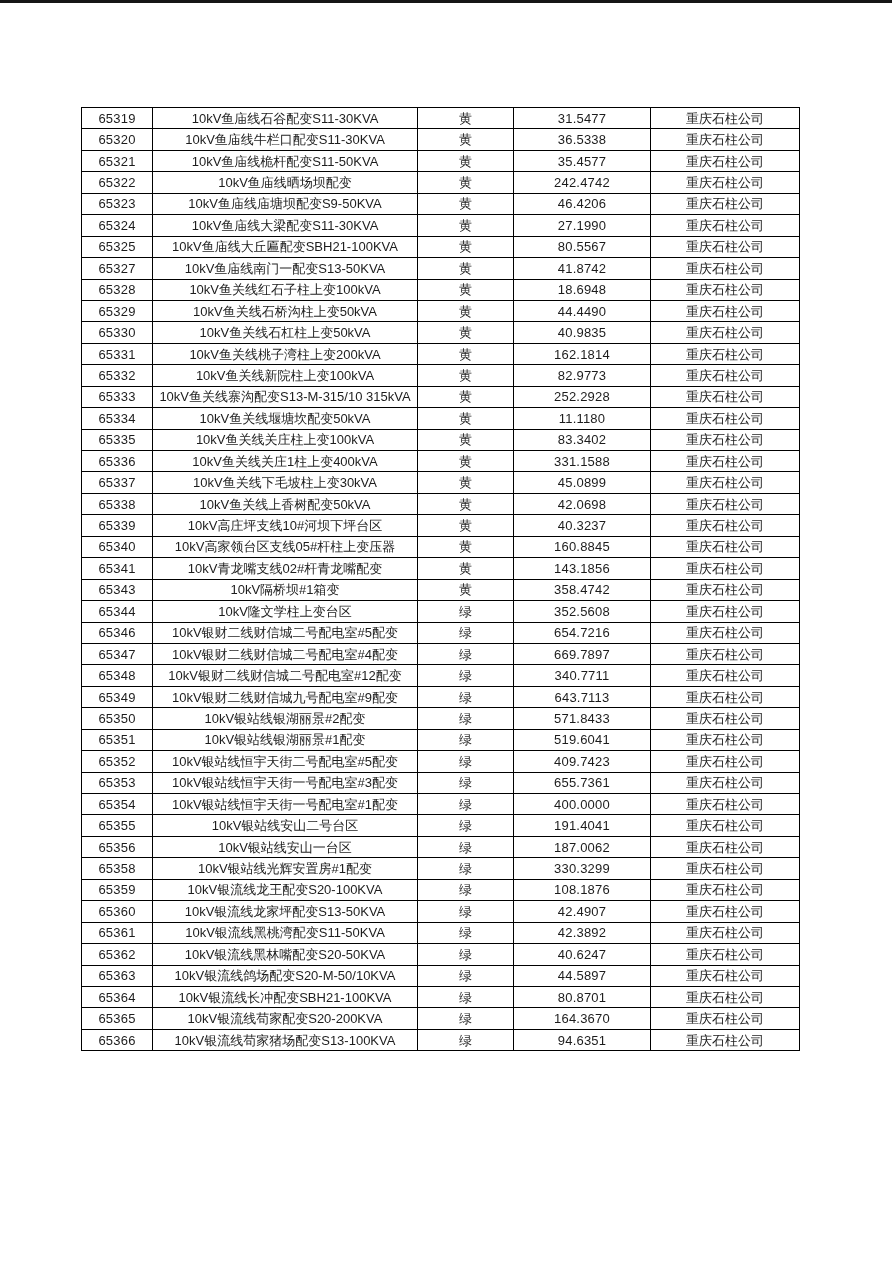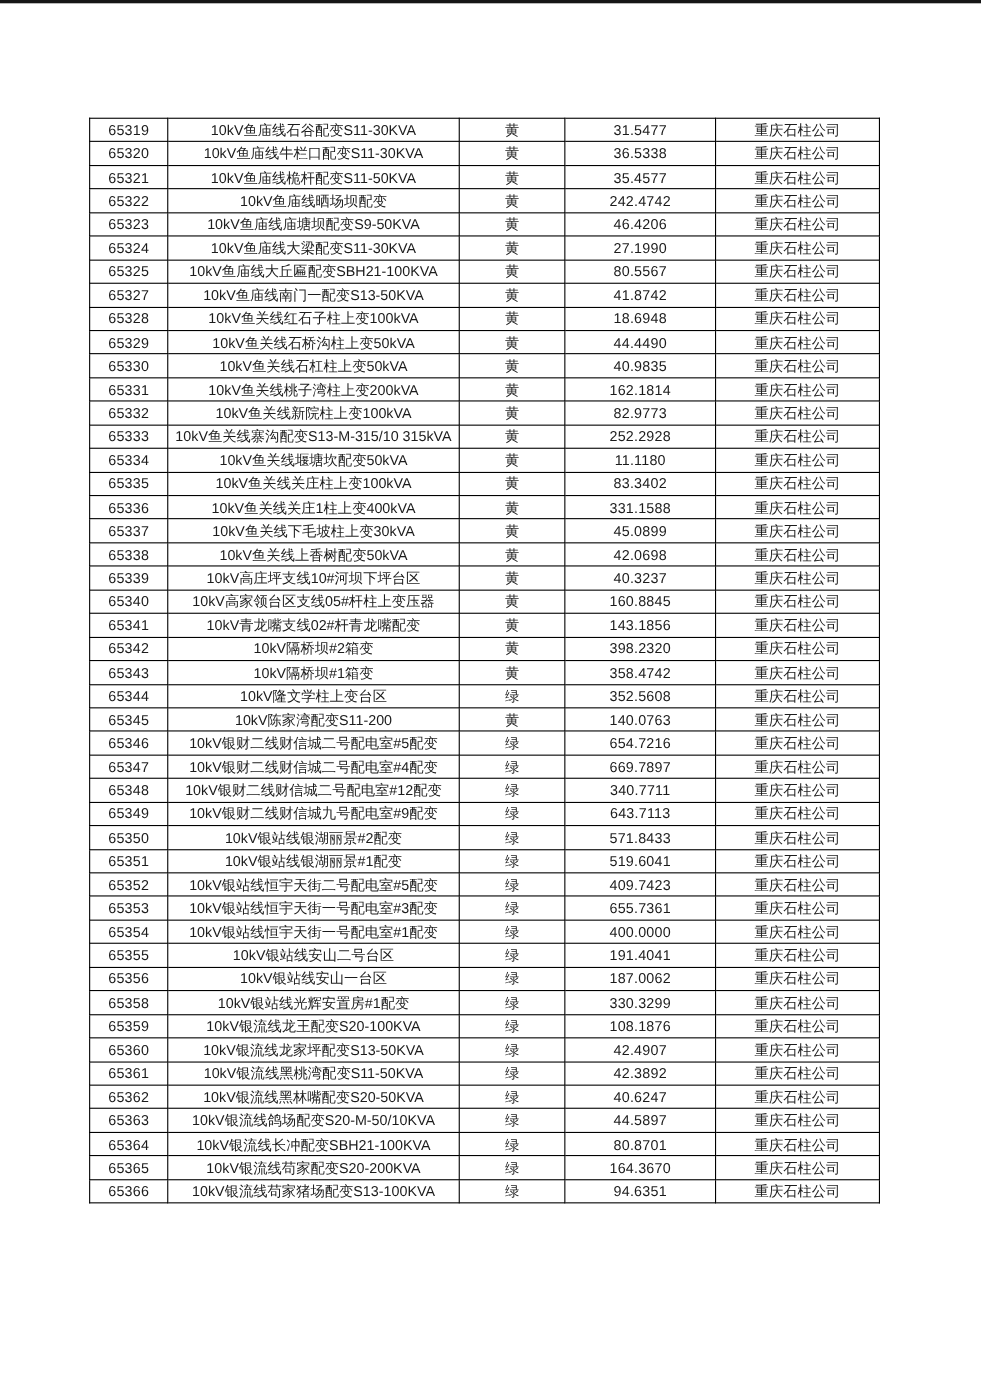--- a/index.html
+++ b/index.html
@@ -213,45 +213,31 @@
           <td class="cell-company">重庆石柱公司</td>
         </tr>
         <tr>
           <td class="cell-id">65341</td>
           <td class="cell-name">10kV青龙嘴支线02#杆青龙嘴配变</td>
           <td class="cell-status">黄</td>
           <td class="cell-value">143.1856</td>
           <td class="cell-company">重庆石柱公司</td>
         </tr>
         <tr>
-          <td class="cell-id">65342</td>
-          <td class="cell-name">10kV隔桥坝#2箱变</td>
-          <td class="cell-status">黄</td>
-          <td class="cell-value">398.2320</td>
-          <td class="cell-company">重庆石柱公司</td>
-        </tr>
-        <tr>
           <td class="cell-id">65343</td>
           <td class="cell-name">10kV隔桥坝#1箱变</td>
           <td class="cell-status">黄</td>
           <td class="cell-value">358.4742</td>
           <td class="cell-company">重庆石柱公司</td>
         </tr>
         <tr>
           <td class="cell-id">65344</td>
           <td class="cell-name">10kV隆文学柱上变台区</td>
           <td class="cell-status">绿</td>
           <td class="cell-value">352.5608</td>
-          <td class="cell-company">重庆石柱公司</td>
-        </tr>
-        <tr>
-          <td class="cell-id">65345</td>
-          <td class="cell-name">10kV陈家湾配变S11-200</td>
-          <td class="cell-status">黄</td>
-          <td class="cell-value">140.0763</td>
           <td class="cell-company">重庆石柱公司</td>
         </tr>
         <tr>
           <td class="cell-id">65346</td>
           <td class="cell-name">10kV银财二线财信城二号配电室#5配变</td>
           <td class="cell-status">绿</td>
           <td class="cell-value">654.7216</td>
           <td class="cell-company">重庆石柱公司</td>
         </tr>
         <tr>

